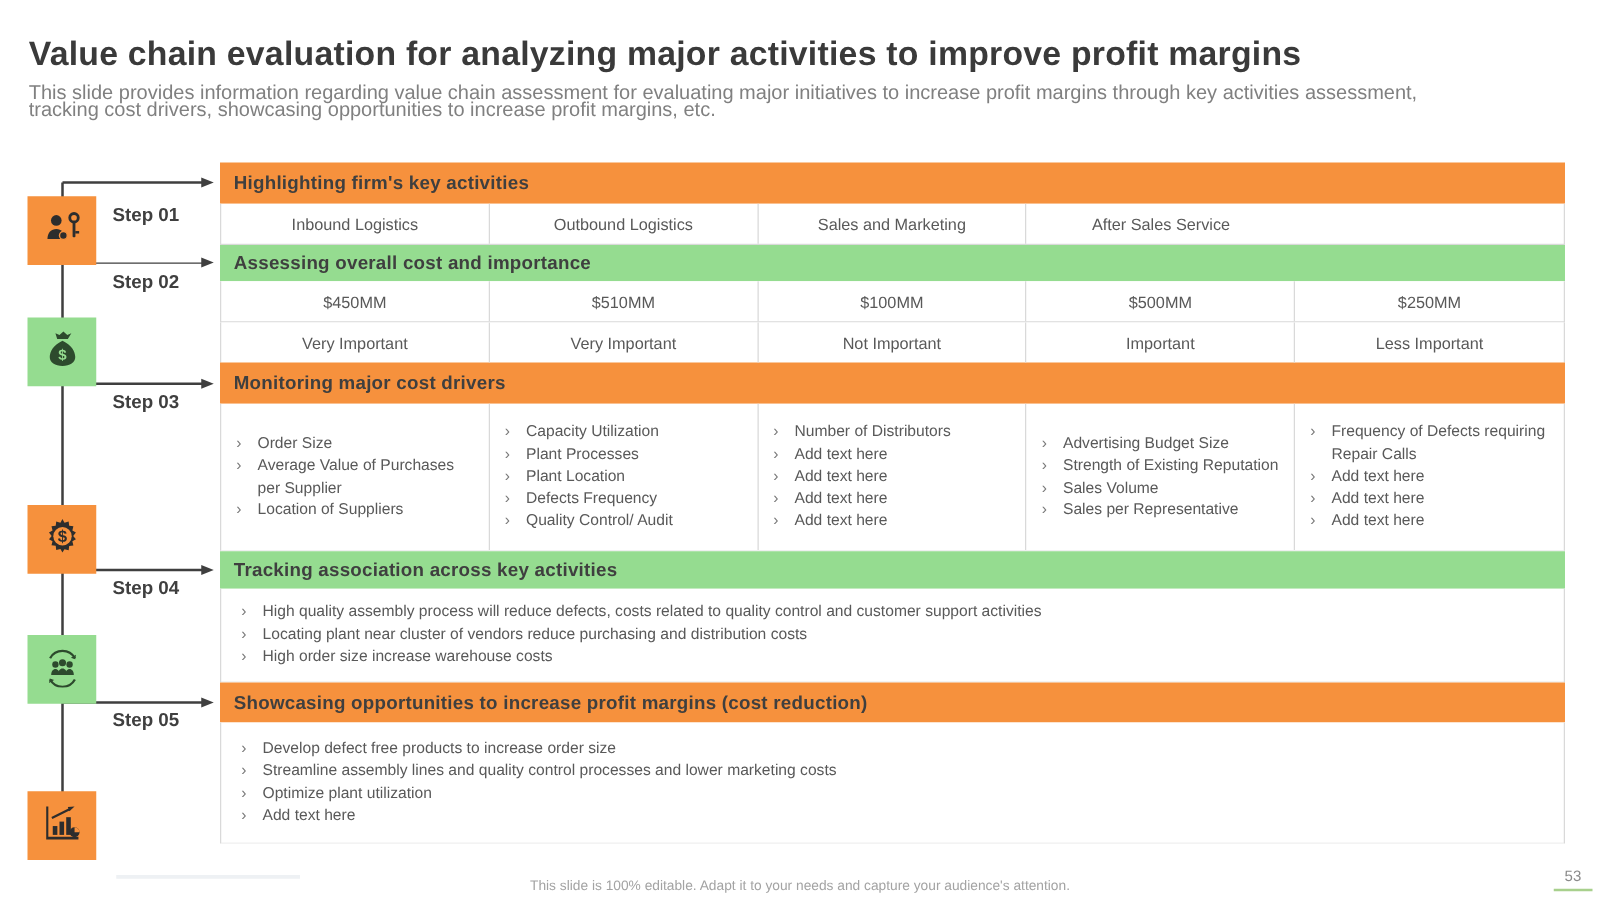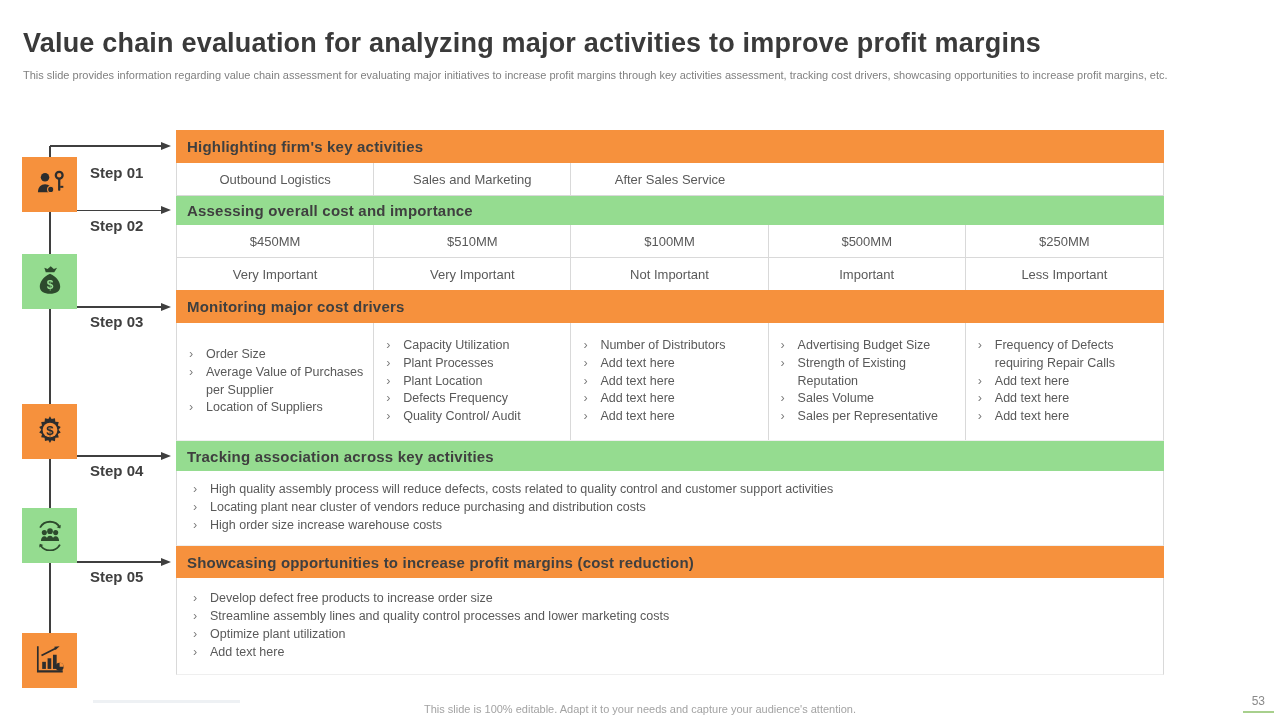--- a/index.html
+++ b/index.html
@@ -2,32 +2,32 @@
 <html><head>
 <meta charset="utf-8">
 <style>
   * { margin:0; padding:0; box-sizing:border-box; }
   html,body { background:#fff; }
   body { font-family:"Liberation Sans", sans-serif; }
   .slide { position:relative; width:1280px; height:720px; background:#ffffff; overflow:hidden; }
 
   
   .title { position:absolute; left:23px; top:28px; width:1230px; font-size:27px; font-weight:700; color:#3a3a3a; letter-spacing:.2px; }
-  .subtitle { position:absolute; left:23px; top:68px; width:1155px; font-size:11px; line-height:14px; color:#808080; }
+  .subtitle { position:absolute; left:23px; top:68px; width:1155px; font-size:16px; line-height:14px; color:#808080; }
 
   
   .vline { position:absolute; background:#3f3f3f; }
   .hline { position:absolute; background:#3f3f3f; height:1.6px; }
   .arrowhead { position:absolute; width:0; height:0; border-top:4.5px solid transparent; border-bottom:4.5px solid transparent; border-left:10px solid #3f3f3f; }
   .step-label { position:absolute; left:90px; width:72px; font-size:15px; font-weight:700; color:#3f3f3f; }
   .icon-box { position:absolute; left:22px; width:55px; height:55px; display:flex; align-items:center; justify-content:center; }
   .icon-box svg { width:34px; height:34px; }
 
   
-  .tbl { position:absolute; left:176px; top:130px; width:988px; }
+  .tbl { position:absolute; left:176px; top:130px; width:1076px; }
   .bar { display:flex; align-items:center; padding-left:11px; font-weight:700; font-size:15px; color:#3f3f3f; letter-spacing:.2px; }
   .row5 { display:grid; grid-template-columns:repeat(5,1fr); background:#fff; border-left:1px solid #d9d9d9; border-right:1px solid #d9d9d9; }
   .row5 .cell { display:flex; align-items:center; justify-content:center; font-size:13px; color:#595959; border-right:1px solid #d9d9d9; text-align:center; }
   .row5 .cell:last-child { border-right:none; }
   .hdiv { border-bottom:1px solid #d9d9d9; }
   .drivers { display:grid; grid-template-columns:repeat(5,1fr); background:#fff; border-left:1px solid #d9d9d9; border-right:1px solid #d9d9d9; border-bottom:1px solid #efefef; }
   .drivers .dcol { display:flex; flex-direction:column; justify-content:center; padding:8px 8px 8px 12px; border-right:1px solid #d9d9d9; }
   .drivers .dcol:last-child { border-right:none; }
   .wide { background:#fff; border-left:1px solid #d9d9d9; border-right:1px solid #d9d9d9; border-bottom:1px solid #efefef; display:flex; flex-direction:column; justify-content:center; padding:6px 10px 6px 16px; }
   .bullet-item { display:flex; align-items:flex-start; font-size:12.5px; line-height:17.8px; color:#595959; }
@@ -114,20 +114,21 @@
       <circle cx="18.8" cy="17.5" r="2.8"></circle>
       <path d="M18.8 17.5V14.7A2.8 2.8 0 0 1 21.6 17.5z" fill="#F6913D"></path>
     </svg></span>
   </div>
 
   <div class="tbl">
 
     <div class="bar" style="height: 33px; background-color: rgb(246, 145, 61);">Highlighting firm's key activities</div>
 
     <div class="row5 hdiv" style="height:33px;">
+        <div class="cell">Inbound Logistics</div>
         <div class="cell">Outbound Logistics</div>
         <div class="cell">Sales and Marketing</div>
         <div class="cell">After Sales Service</div>
       </div>
 
     <div class="bar" style="height: 29px; background-color: rgb(149, 220, 144);">Assessing overall cost and importance</div>
 
     <div class="row5 hdiv" style="height:33px;">
         <div class="cell">$450MM</div>
         <div class="cell">$510MM</div>

